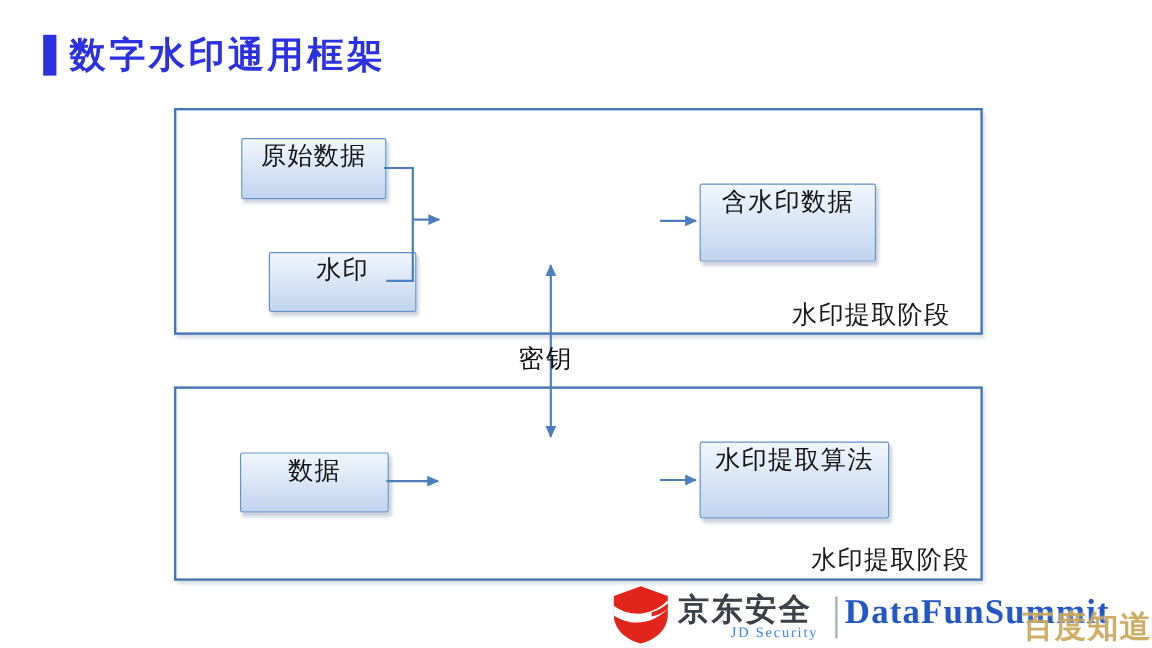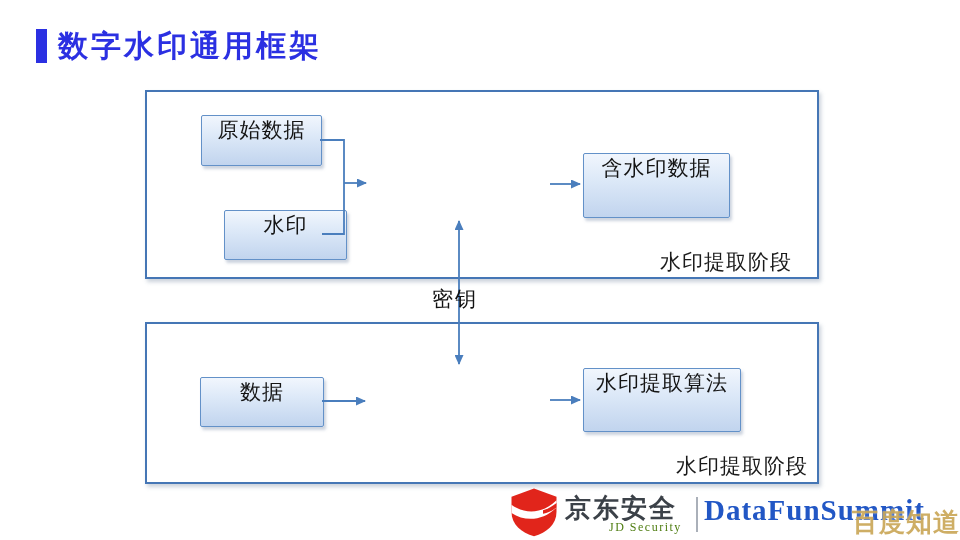--- a/index.html
+++ b/index.html
@@ -46,21 +46,21 @@
     position:absolute;left:432px;top:285px;font-size:21px;color:#111;
     letter-spacing:2px;z-index:5;white-space:nowrap;
   }
   
   .shield{position:absolute;left:507px;top:486px;width:54px;height:52px;}
   .brand-cn{
     position:absolute;left:565px;top:491px;font-size:26px;font-weight:bold;
     color:#3b4148;letter-spacing:2px;white-space:nowrap;
   }
   .brand-en{
-    position:absolute;left:609px;top:520px;font-size:12px;color:#4d7c0f;
+    position:absolute;left:609px;top:520px;font-size:12px;color:#3b82f6;
     letter-spacing:1.5px;white-space:nowrap;
   }
   .brand-divider{position:absolute;left:696px;top:497px;width:2px;height:35px;background:#aab0b9;}
   .conference{
     position:absolute;left:704px;top:494px;font-size:29px;font-weight:bold;
     color:#2257c5;letter-spacing:1px;white-space:nowrap;
   }
   .baidu-watermark{
     position:absolute;left:852px;top:505px;font-size:26px;font-weight:bold;
     color:rgba(198,160,74,0.85);letter-spacing:1px;z-index:10;white-space:nowrap;

